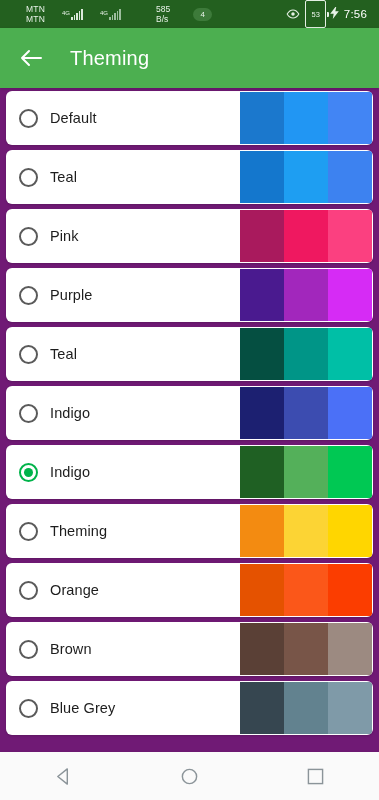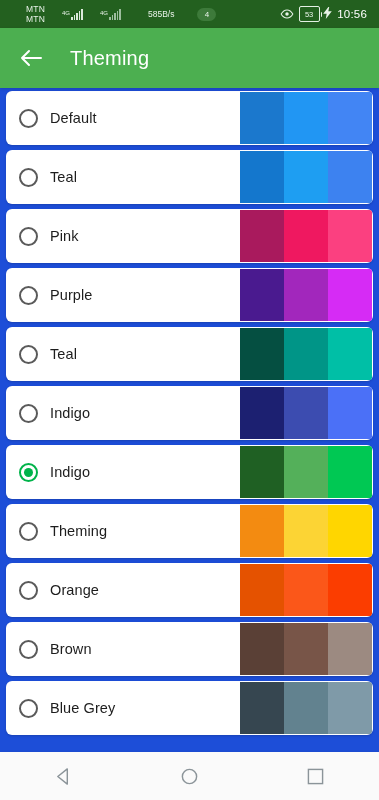--- a/index.html
+++ b/index.html
@@ -69,23 +69,24 @@
   }
   .bars i:nth-child(1) { height: 3px; }
   .bars i:nth-child(2) { height: 5px; }
   .bars i:nth-child(3) { height: 7px; }
   .bars i:nth-child(4) { height: 9px; }
   .bars i:nth-child(5) { height: 11px; }
   .bars.dim i { background: #9dbd9d; }
 
   .speed {
     display: flex;
+    flex-direction: column;
     line-height: 10px;
     font-size: 8.5px;
-    margin-left: 10px;
+    margin-left: 18px;
     color: #e8f2e8;
   }
   .badge-pill {
     margin-left: 6px;
     background: #3d7a3a;
     color: #e8f2e8;
     border-radius: 8px;
     min-width: 19px;
     height: 13px;
     font-size: 8px;
@@ -102,21 +103,21 @@
     padding-right: 4px;
   }
   .eye-icon svg { display: block; }
   .batt {
     display: flex;
     align-items: center;
   }
   .batt-body {
     border: 1.2px solid #e4f0e4;
     border-radius: 2px;
-    height: 16px;
+    height: 28px;
     min-width: 21px;
     display: flex;
     align-items: center;
     justify-content: center;
     font-size: 7.5px;
     color: #eaf4ea;
     padding: 0 1px;
   }
   .batt-cap {
     width: 1.6px;
@@ -160,21 +161,21 @@
   }
 
   
   .list-area {
     position: absolute;
     top: 88px;
     left: 0;
     right: 0;
     bottom: 0;
     overflow: hidden;
-    background: #1d4ed8;
+    background: #701a75;
     padding-top: 3px;
   }
   .theme-card {
     position: relative;
     margin: 0 6px 5px 6px;
     height: 54px;
     background: #ffffff;
     border-radius: 6px;
     box-shadow: 0 1px 2.5px rgba(0,0,0,0.17);
     display: flex;
@@ -292,21 +293,21 @@
       </span>
       <span class="batt">
         <span class="batt-body">53</span>
         <span class="batt-cap"></span>
         <span class="bolt">
           <svg width="9" height="12" viewBox="0 0 10 14">
               <path d="M6 0L0 8h4l-1 6 7-9H6l1-5z" fill="#e7f2e7"></path>
             </svg>
         </span>
       </span>
-      <span class="clock">10:56</span>
+      <span class="clock">7:56</span>
     </div>
   </div>
 
   <div class="app-bar">
     <div class="back-btn">
       <svg width="24" height="20" viewBox="0 0 24 20">
         <path d="M22 10H3M10 3L3 10l7 7" fill="none" stroke="#ffffff" stroke-width="2" stroke-linecap="round" stroke-linejoin="round"></path>
       </svg>
     </div>
     <div class="app-title">Theming</div>

